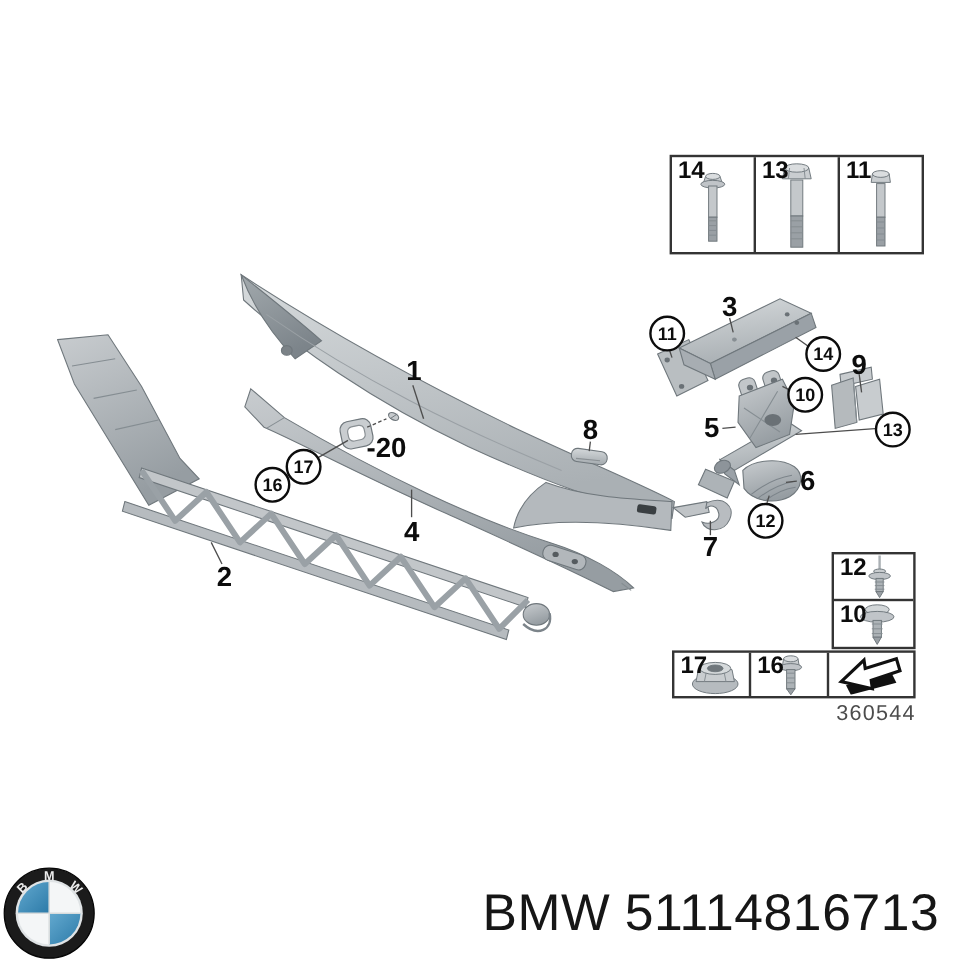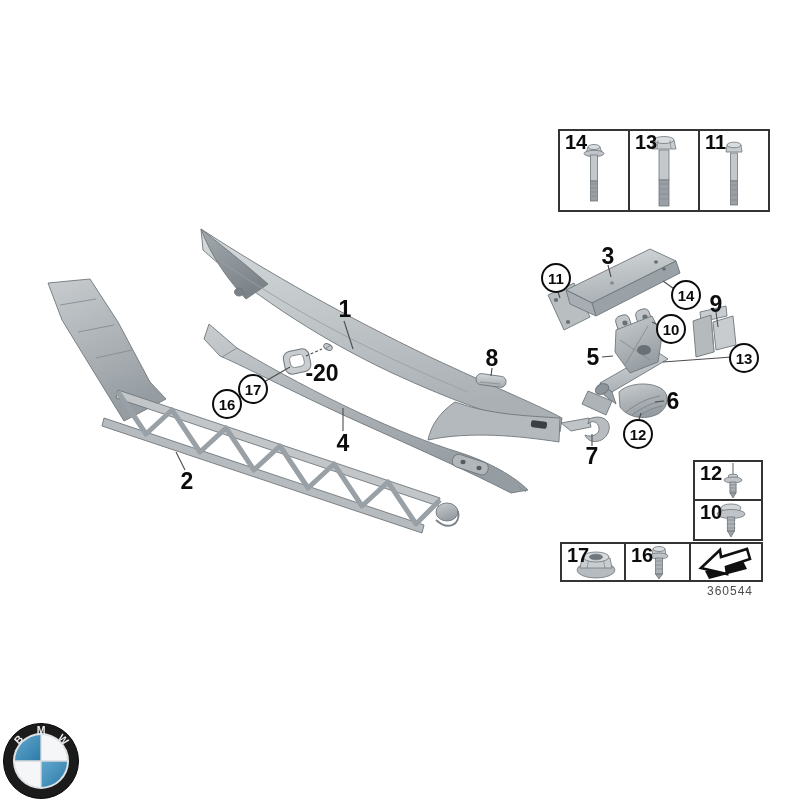--- a/index.html
+++ b/index.html
@@ -15,21 +15,21 @@
   .ftable{position:absolute;border:2px solid #343434;display:flex;background:#fff;box-sizing:border-box;}
   .ftable.col{flex-direction:column;}
   .fcell{position:relative;flex:1;display:flex;align-items:flex-end;justify-content:center;box-sizing:border-box;}
   .ftable.row .fcell{border-right:2px solid #343434;}
   .ftable.row .fcell:last-child{border-right:none;}
   .ftable.col .fcell{border-bottom:2px solid #343434;}
   .ftable.col .fcell:last-child{border-bottom:none;}
   .fcell .lbl{position:absolute;top:0px;left:5px;font-weight:bold;font-size:20px;line-height:1.1;}
   .fcell svg{display:block;}
   .dnum{position:absolute;left:694px;top:584px;width:72px;text-align:center;
-        font-size:12px;color:#4c4c4c;letter-spacing:1px;}
+        font-size:18px;color:#4c4c4c;letter-spacing:1px;}
   .footer-text{position:absolute;left:402px;top:737px;font-size:43px;color:#161616;
                white-space:nowrap;letter-spacing:0.5px;}
   .footer-text .num{margin-left:12px;}
   .logo{position:absolute;left:2px;top:722px;}
 </style>
 </head>
 <body>
 
 <div class="stage">
 
@@ -294,14 +294,17 @@
       <linearGradient id="lgBlue" x1="0" y1="0" x2="1" y2="1">
         <stop offset="0" stop-color="#63a9cf"></stop>
           <stop offset="1" stop-color="#2c7aa8"></stop>
       </linearGradient>
     </defs>
     <text x="17" y="21" font-size="10.5" font-weight="bold" fill="#ededed" text-anchor="middle" transform="rotate(-45 17 18)">B</text>
     <text x="39" y="11.5" font-size="10.5" font-weight="bold" fill="#ededed" text-anchor="middle">M</text>
     <text x="61" y="21" font-size="10.5" font-weight="bold" fill="#ededed" text-anchor="middle" transform="rotate(45 61 18)">W</text>
   </svg>
 
+  <div class="footer-text">
+    <span>BMW</span><span class="num">51114816713</span>
+  </div>
 
 </div>
 
 </body></html>

